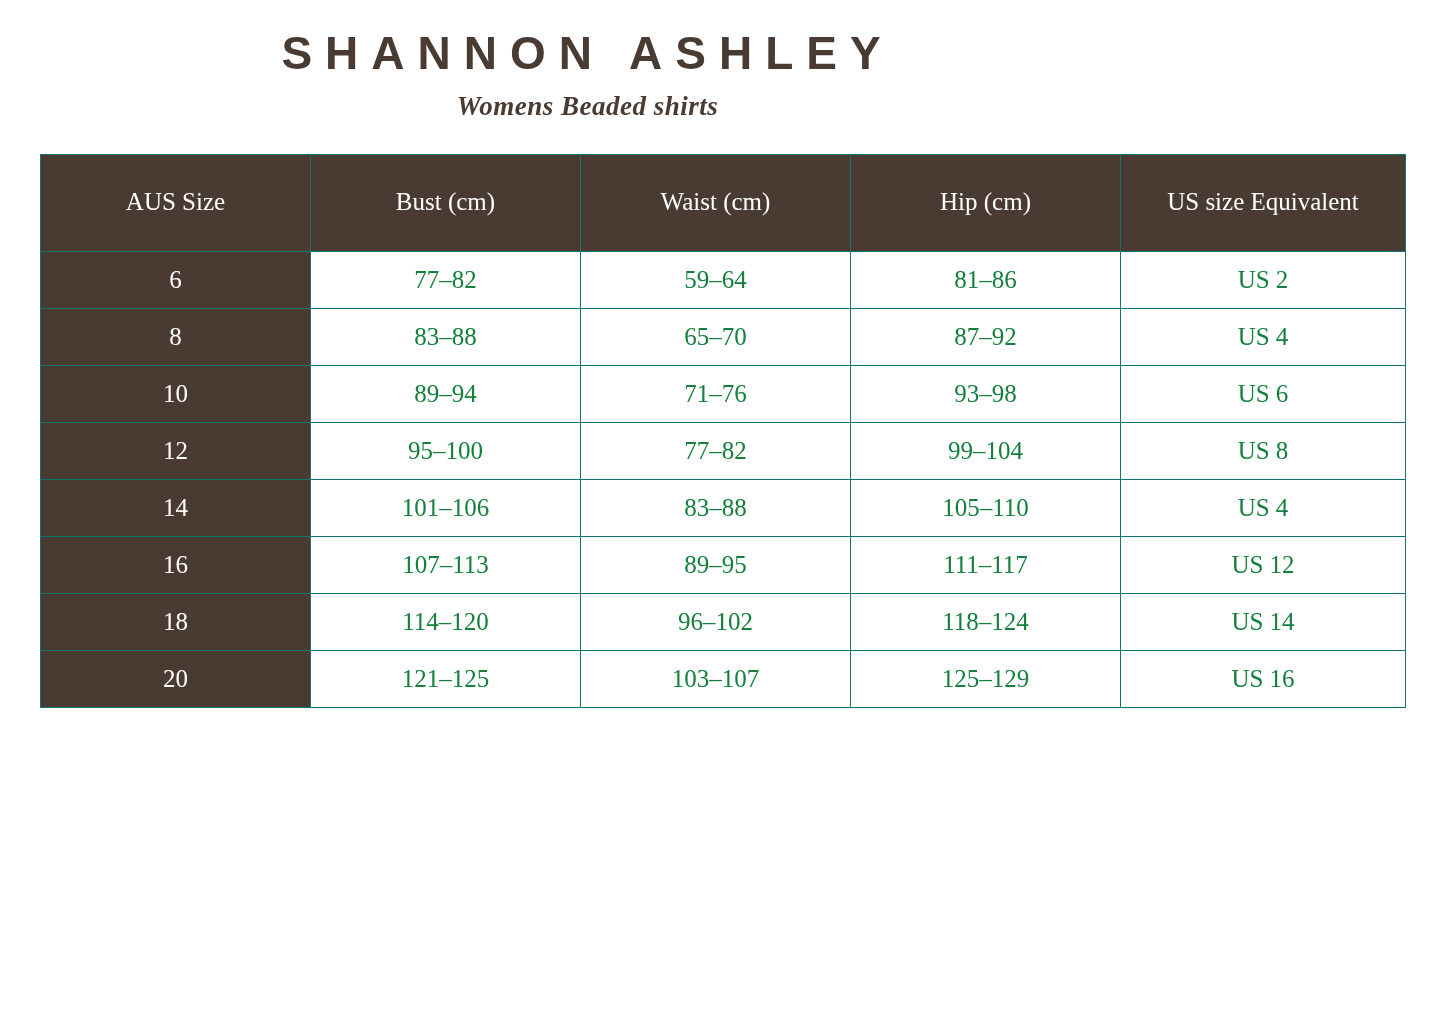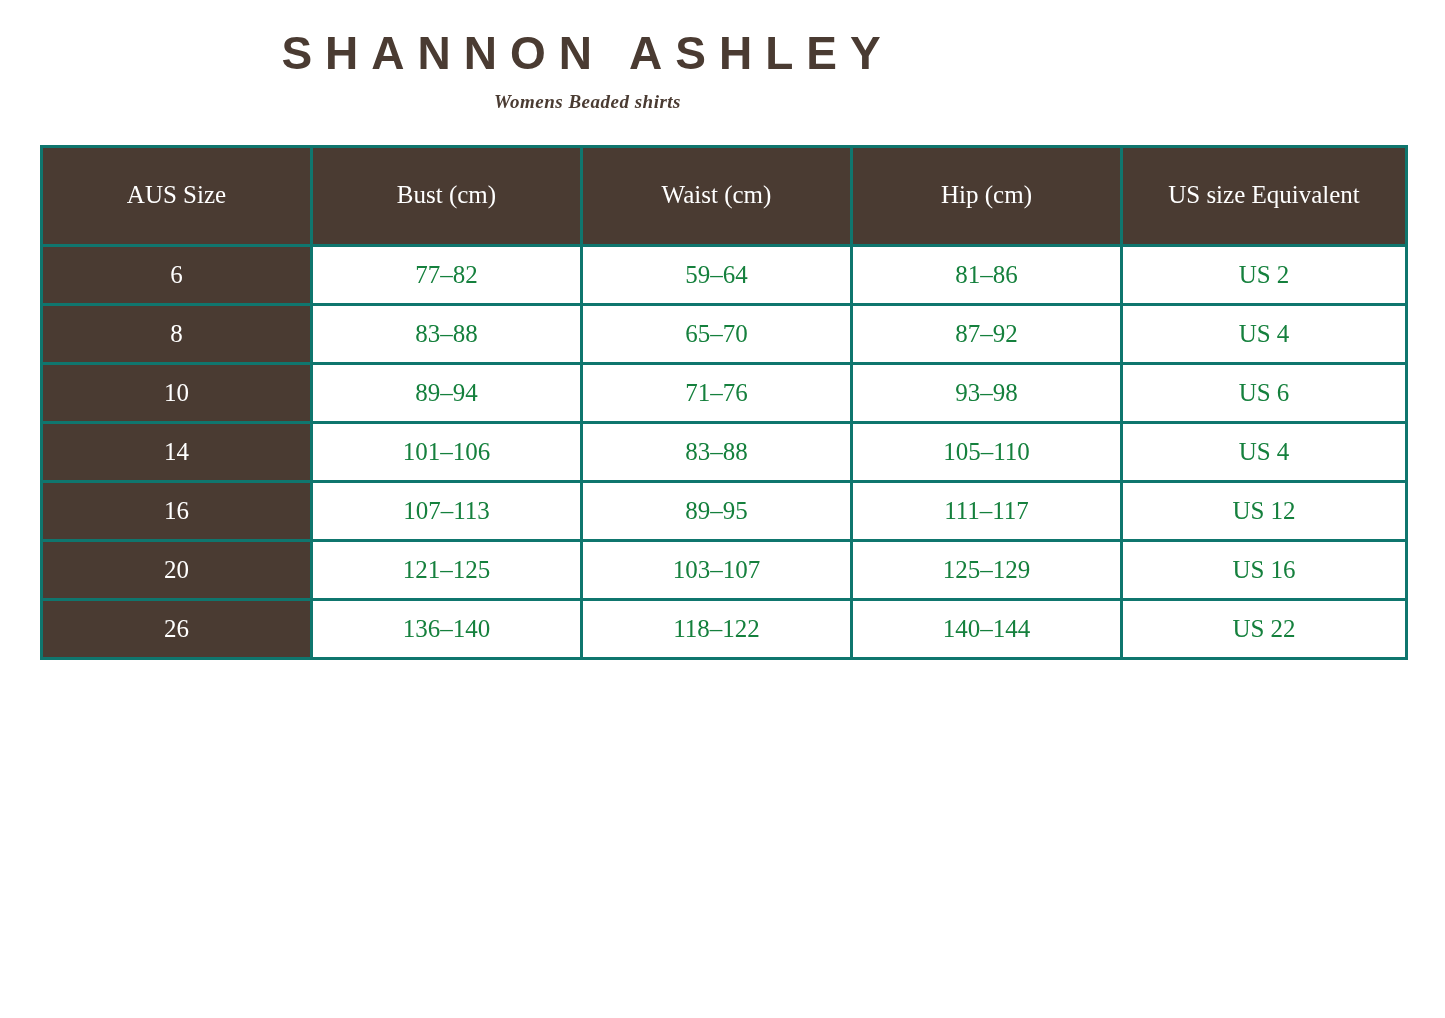--- a/index.html
+++ b/index.html
@@ -29,36 +29,36 @@
     letter-spacing: 13px;
     color: #4a3b32;
     padding-top: 28px;
     line-height: 1.1;
   }
   .subtitle {
     text-align: center;
     font-family: "Liberation Serif", serif;
     font-style: italic;
     font-weight: bold;
-    font-size: 19px;
+    font-size: 27px;
     color: #4a3b32;
     margin-top: 12px;
     letter-spacing: 0.5px;
   }
   table.size-table {
     margin-top: 32px;
     border-collapse: collapse;
     width: 1365px;
     margin-left: auto;
     margin-right: auto;
     table-layout: fixed;
   }
   table.size-table th,
   table.size-table td {
-    border: 3px solid #0f766e;
+    border: 1px solid #0f766e;
     text-align: center;
     font-size: 25px;
     font-family: "Liberation Serif", serif;
   }
   table.size-table thead th {
     background: #4a3b32;
     color: #ffffff;
     font-weight: normal;
     height: 88px;
     line-height: 1.22;
@@ -140,44 +140,51 @@
         <td>US 4</td>
       </tr>
       <tr>
         <td class="size-col">10</td>
         <td>89–94</td>
         <td>71–76</td>
         <td>93–98</td>
         <td>US 6</td>
       </tr>
       <tr>
+        <td class="size-col">12</td>
+        <td>95–100</td>
+        <td>77–82</td>
+        <td>99–104</td>
+        <td>US 8</td>
+      </tr>
+      <tr>
         <td class="size-col">14</td>
         <td>101–106</td>
         <td>83–88</td>
         <td>105–110</td>
         <td>US 4</td>
       </tr>
       <tr>
         <td class="size-col">16</td>
         <td>107–113</td>
         <td>89–95</td>
         <td>111–117</td>
         <td>US 12</td>
       </tr>
       <tr>
+        <td class="size-col">18</td>
+        <td>114–120</td>
+        <td>96–102</td>
+        <td>118–124</td>
+        <td>US 14</td>
+      </tr>
+      <tr>
         <td class="size-col">20</td>
         <td>121–125</td>
         <td>103–107</td>
         <td>125–129</td>
         <td>US 16</td>
-      </tr>
-      <tr>
-        <td class="size-col">26</td>
-        <td>136–140</td>
-        <td>118–122</td>
-        <td>140–144</td>
-        <td>US 22</td>
       </tr>
     </tbody>
   </table>
 
 
 </div>
 
 </body></html>

